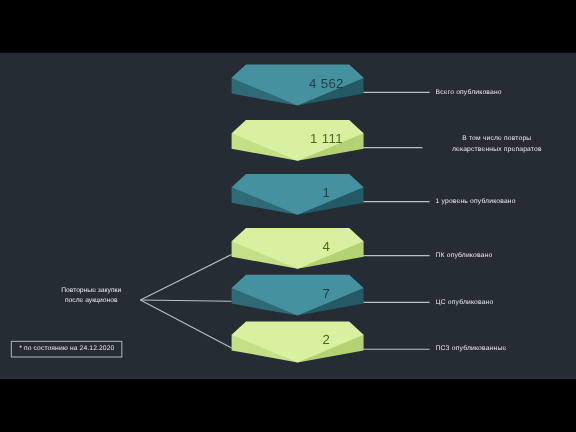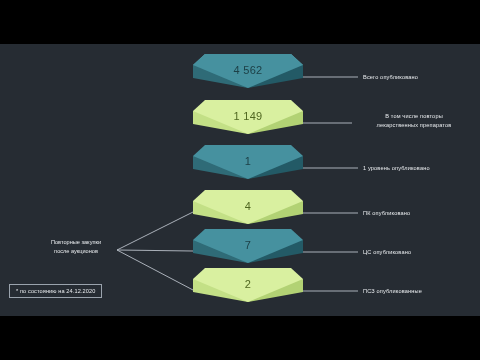--- a/index.html
+++ b/index.html
@@ -50,20 +50,21 @@
   .layer svg { display: block; overflow: visible; }
   .layer-value {
     position: absolute;
     left: 0;
     top: 10px;
     width: 110px;
     text-align: center;
     font-size: 11px;
     letter-spacing: 0.3px;
     pointer-events: none;
+    padding-left: 24px;
   }
   .teal .layer-value { color: #1d4047; }
   .green .layer-value { color: #4f6620; }
 
   
   .rlabel {
     position: absolute;
     font-size: 5.6px;
     color: #e9ecef;
     line-height: 1.55;
@@ -139,21 +140,21 @@
       </svg>
       <div class="layer-value">4 562</div>
     </div>
 
     <div class="layer green" style="top:56px;">
       <svg width="110" height="46" viewBox="0 0 110 46">
         <polygon points="0,11 55,11 55,34 0,24" fill="#c3e086"></polygon>
         <polygon points="55,11 110,11 110,24 55,34" fill="#b2d274"></polygon>
         <polygon points="12,0 98,0 110,11 55,34 0,11" fill="#d9f0a0"></polygon>
       </svg>
-      <div class="layer-value">1 149</div>
+      <div class="layer-value">1 111</div>
     </div>
 
     <div class="layer teal" style="top:101px;">
       <svg width="110" height="46" viewBox="0 0 110 46">
         <polygon points="0,11 55,11 55,34 0,24" fill="#2f6b77"></polygon>
         <polygon points="55,11 110,11 110,24 55,34" fill="#235a66"></polygon>
         <polygon points="12,0 98,0 110,11 55,34 0,11" fill="#46919f"></polygon>
       </svg>
       <div class="layer-value">1</div>
     </div>

